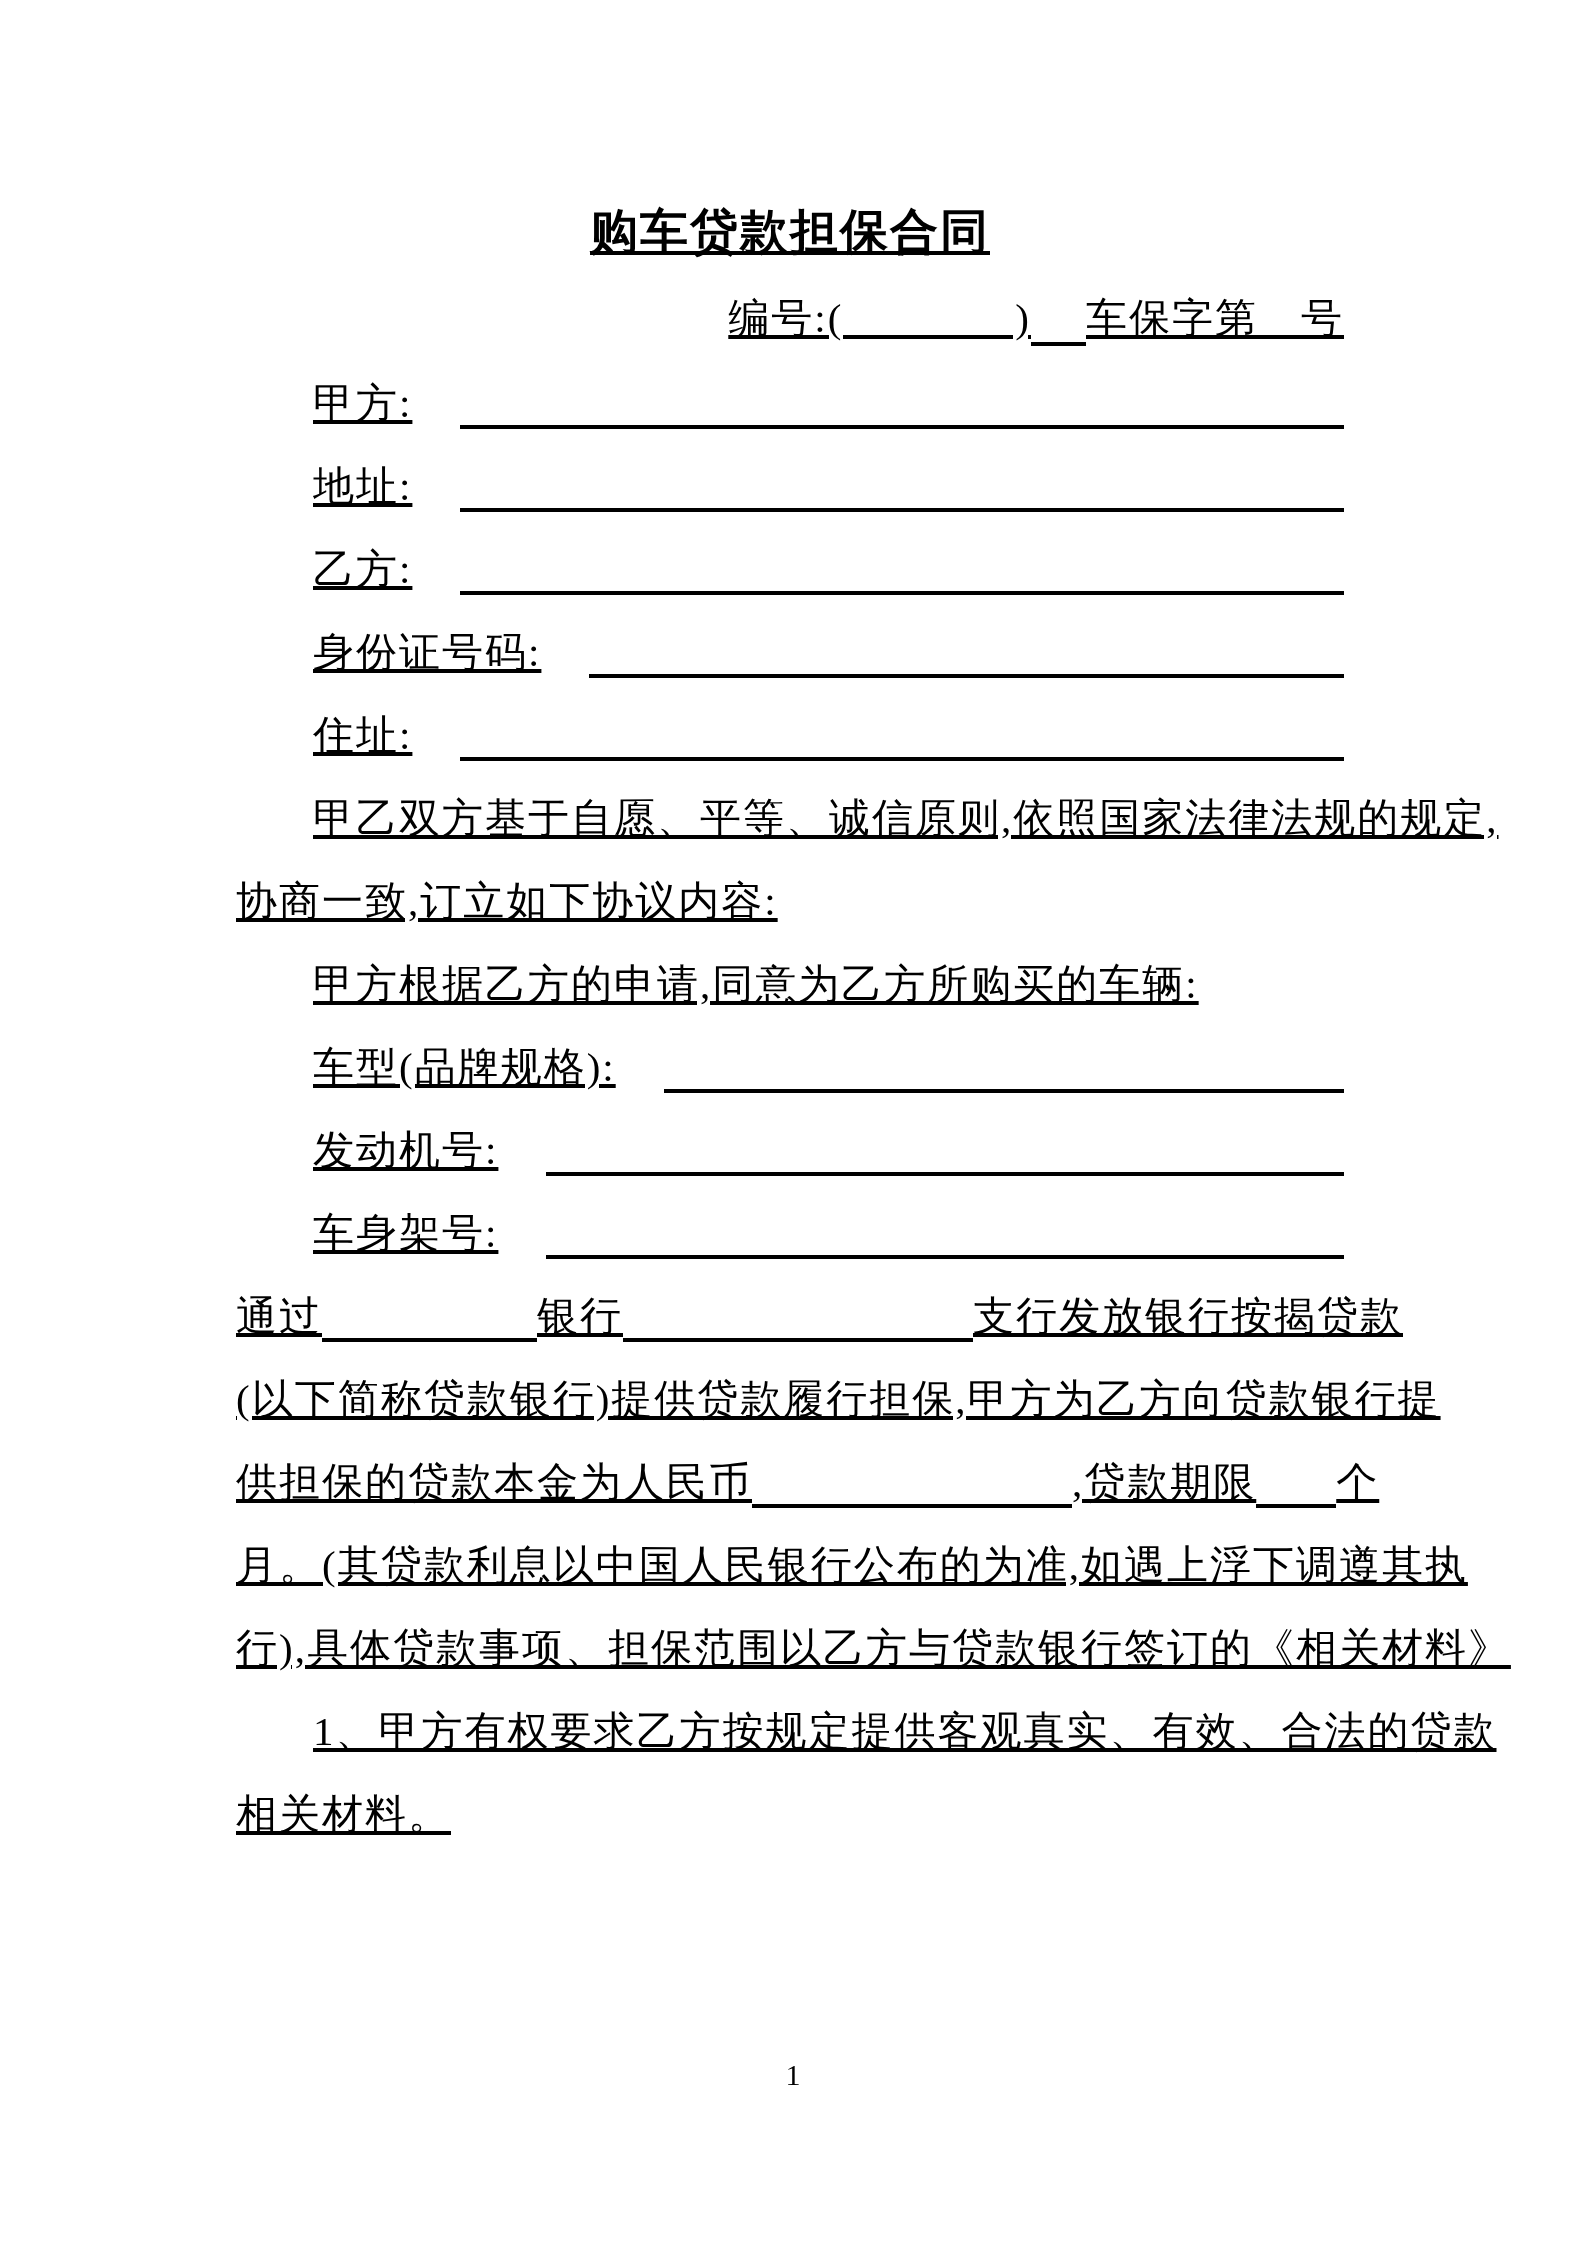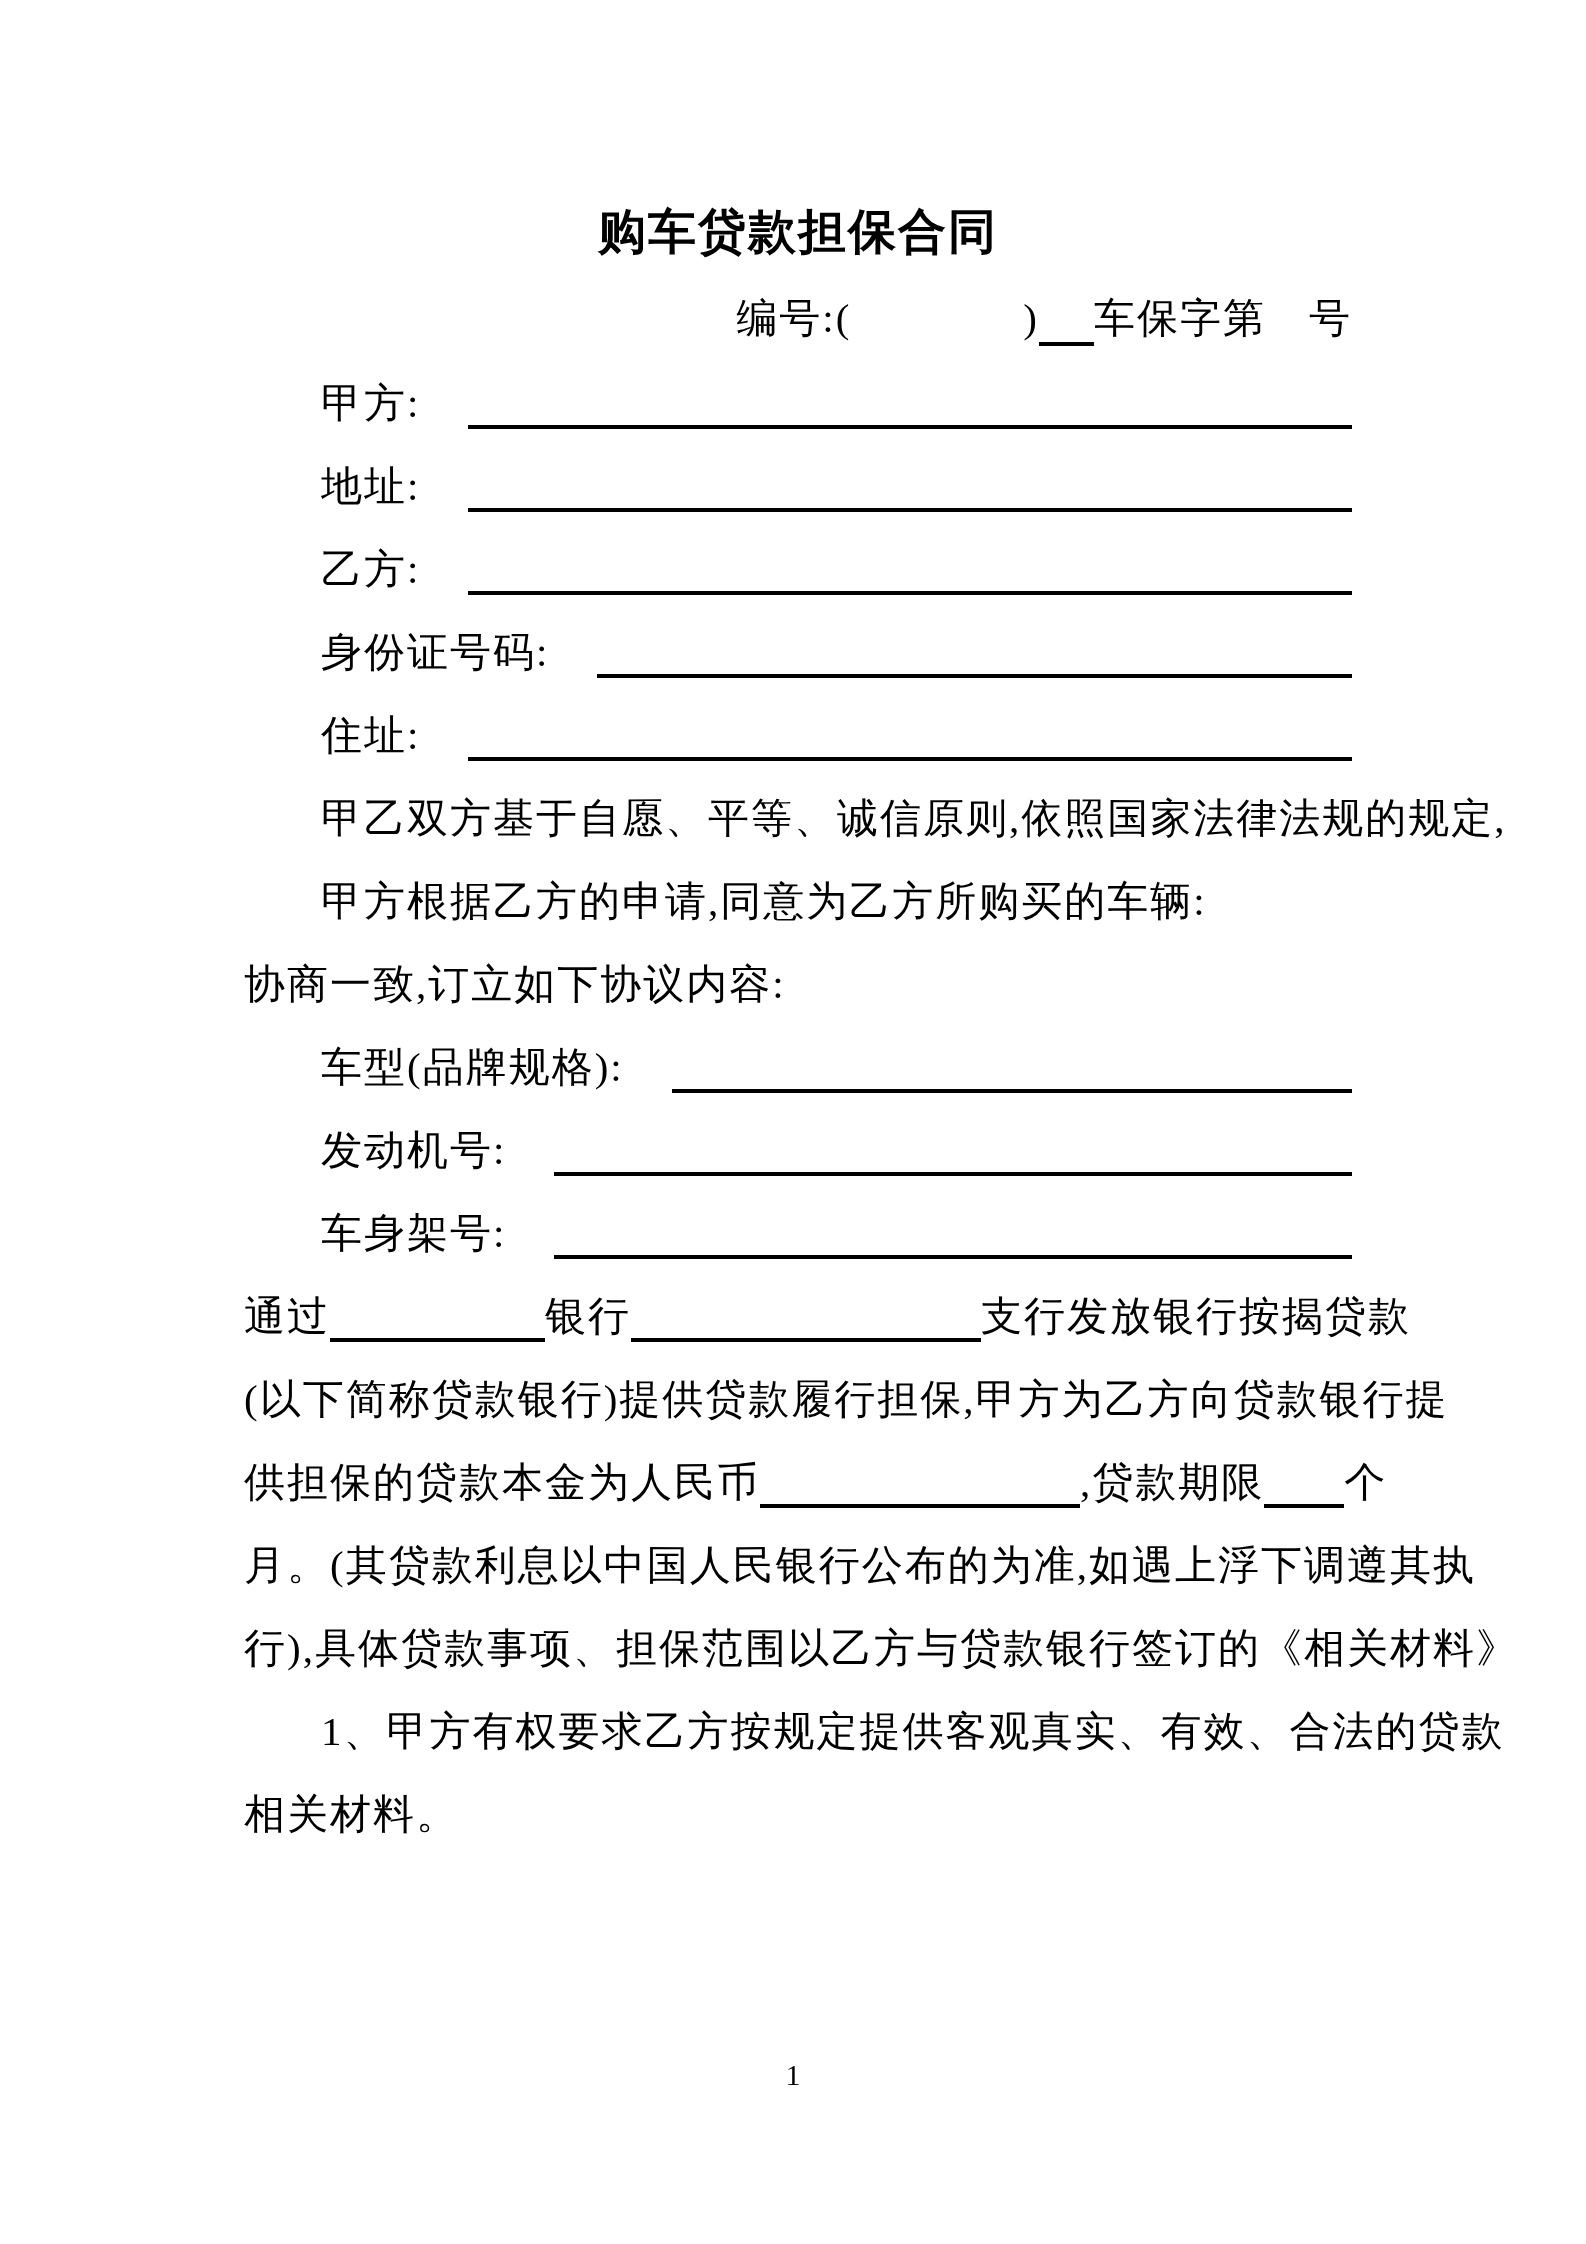--- a/index.html
+++ b/index.html
@@ -10,24 +10,25 @@
     color:#000;
   }
   .page {
     position:relative;
     width:1586px; height:2244px;
     background:#ffffff;
     overflow:hidden;
   }
   .doc {
     position:absolute;
-    left:244px; top:190px;
+    left:236px; top:190px;
     width:1108px;
     font-size:41px;
     letter-spacing:2px;
+    text-decoration:underline;
   }
   .title {
     font-family:"Liberation Sans", sans-serif;
     font-weight:bold;
     font-size:48px;
     letter-spacing:2px;
     text-align:center;
     height:84px; line-height:84px;
     white-space:nowrap;
   }
@@ -98,23 +99,23 @@
       <span class="fill"></span>
     </div>
 
     <div class="line row indent">
       <span class="lbl">住址:</span>
       <span class="fill"></span>
     </div>
 
     <div class="line indent">甲乙双方基于自愿、平等、诚信原则,依照国家法律法规的规定,</div>
 
+    <div class="line">协商一致,订立如下协议内容:</div>
+
     <div class="line indent">甲方根据乙方的申请,同意为乙方所购买的车辆:</div>
-
-    <div class="line">协商一致,订立如下协议内容:</div>
 
     <div class="line row indent">
       <span class="lbl">车型(品牌规格):</span>
       <span class="fill"></span>
     </div>
 
     <div class="line row indent">
       <span class="lbl">发动机号:</span>
       <span class="fill"></span>
     </div>

